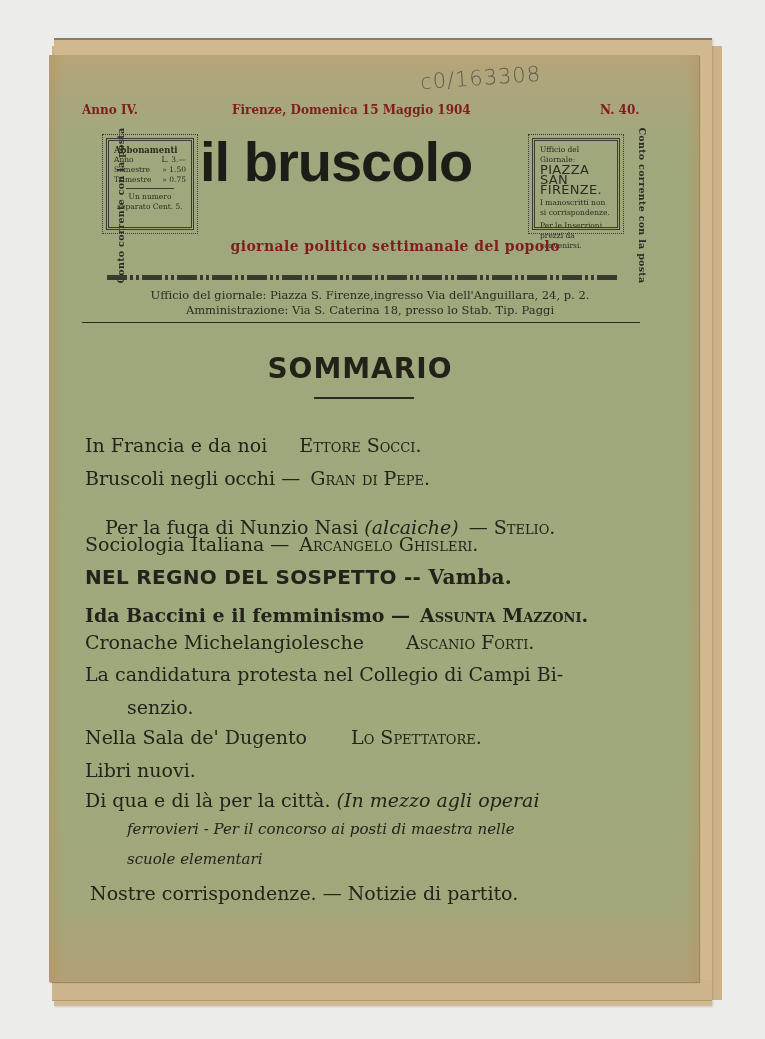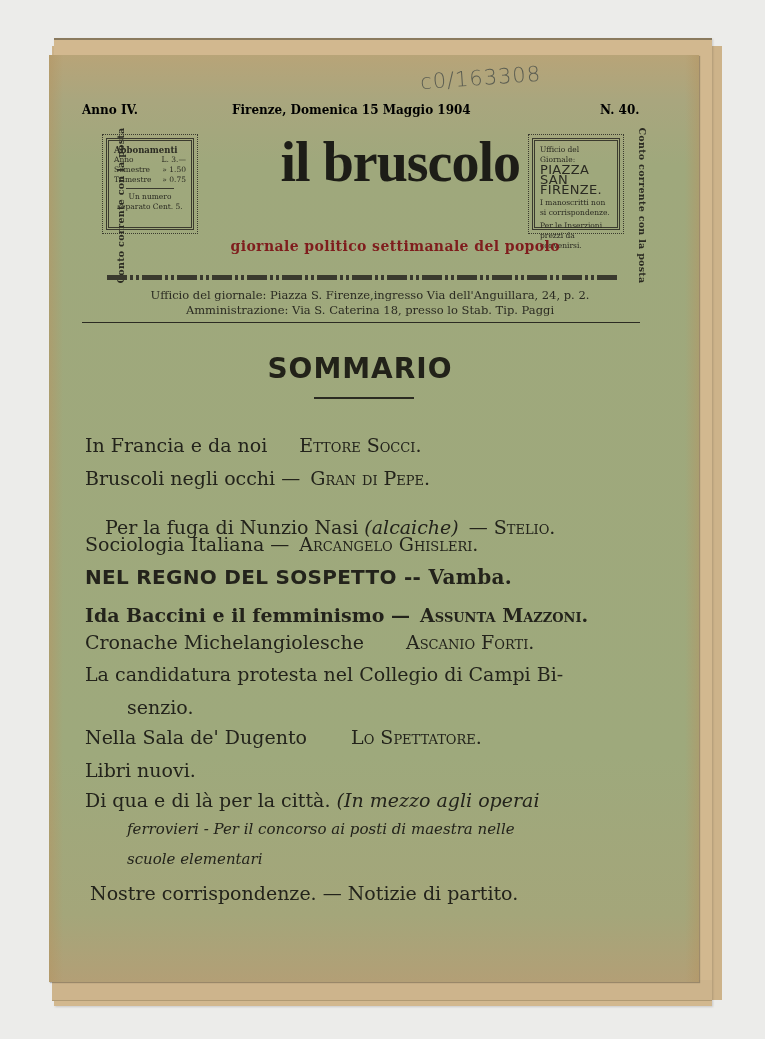--- a/index.html
+++ b/index.html
@@ -8,39 +8,39 @@
   .back-sheet2{position:absolute;left:52px;top:46px;width:670px;height:954px;background:#cdb38a;}
   .cover{position:absolute;left:49px;top:55px;width:650px;height:927px;
     background:linear-gradient(180deg,#b8a478 0px,#a9a67e 45px,#9fa87c 110px,#9ea97c 700px,#a4a67a 860px,#b39f76 927px);
     box-shadow:1px 1px 1px rgba(0,0,0,.25);}
   .cover:before{content:"";position:absolute;left:0;top:0;bottom:0;width:14px;background:linear-gradient(90deg,rgba(180,150,100,.6),rgba(180,150,100,0));}
   .cover:after{content:"";position:absolute;right:0;top:0;bottom:0;width:14px;background:linear-gradient(270deg,rgba(180,150,100,.55),rgba(180,150,100,0));}
   .bottom-edge{position:absolute;left:52px;top:980px;width:660px;height:20px;background:#cdb48c;border-bottom:1px solid #b09a74;}
 
   .shelfmark{position:absolute;left:420px;top:66px;font-family:"DejaVu Sans",sans-serif;font-size:21px;color:#5c5e52;letter-spacing:1px;transform:rotate(-4deg);font-weight:300;}
 
-  .masthead-row{position:absolute;top:103px;font-family:"DejaVu Serif",serif;font-weight:bold;font-size:12px;color:#000000;}
+  .masthead-row{position:absolute;top:103px;font-family:"DejaVu Serif",serif;font-weight:bold;font-size:12px;color:#7f1d1d;}
   .anno{left:82px;}
   .dateline{left:232px;}
   .number{left:600px;}
 
   .side-text{position:absolute;font-family:"DejaVu Serif",serif;font-size:9.5px;font-weight:bold;color:#2b2b22;white-space:nowrap;letter-spacing:.3px;}
   .side-left{left:40px;top:200px;transform:rotate(-90deg);transform-origin:center;width:160px;text-align:center;}
   .side-right{left:562px;top:200px;transform:rotate(90deg);transform-origin:center;width:160px;text-align:center;}
 
   .box{position:absolute;border:3px double #3a3a2e;padding:4px 5px;font-family:"DejaVu Serif",serif;font-size:7.5px;line-height:10px;color:#2b2b22;}
   .box:before{content:"";position:absolute;left:-7px;top:-7px;right:-7px;bottom:-7px;border:1px dotted #3a3a2e;}
   .box-left{left:106px;top:138px;width:72px;height:78px;}
   .box-right{left:532px;top:138px;width:72px;height:78px;}
   .box .bx-title{font-weight:bold;font-size:8.5px;}
   .box .rule{border-top:1px solid #3a3a2e;margin:3px 12px;}
   .box .row{display:flex;justify-content:space-between;}
   .box .caps{text-transform:uppercase;font-family:"DejaVu Sans",sans-serif;font-size:13px;letter-spacing:.3px;}
 
-  .title{position:absolute;left:200px;top:122px;width:320px;text-align:right;font-family:Liberation Serif, serif;font-weight:bold;font-size:56px;color:#1d1d17;letter-spacing:-1px;line-height:80px;}
+  .title{position:absolute;left:200px;top:122px;width:320px;text-align:left;font-family:Liberation Sans, sans-serif;font-weight:bold;font-size:56px;color:#1d1d17;letter-spacing:-1px;line-height:80px;}
   .subtitle{position:absolute;left:160px;top:238px;width:400px;text-align:right;font-family:"DejaVu Serif",serif;font-weight:bold;font-size:14px;color:#7f1d1d;letter-spacing:.4px;}
   .ornament-rule{position:absolute;left:107px;top:275px;width:510px;height:5px;
     background:repeating-linear-gradient(90deg,#3a3a2e 0 20px,transparent 20px 23px,#3a3a2e 23px 26px,transparent 26px 29px,#3a3a2e 29px 32px,transparent 32px 35px);}
   .address{position:absolute;left:100px;width:540px;text-align:center;font-family:"DejaVu Serif",serif;font-size:11.5px;color:#2b2b22;}
   .addr1{top:288px;}
   .addr2{top:303px;}
   .header-rule{position:absolute;left:82px;top:322px;width:558px;border-top:1.5px solid #2b2b22;}
 
   .sommario{position:absolute;left:200px;top:352px;width:320px;text-align:center;font-family:"DejaVu Sans",sans-serif;font-weight:bold;font-size:28px;letter-spacing:1px;color:#222219;}
   .sommario-flourish{position:absolute;left:314px;top:396px;width:100px;height:3px;}

